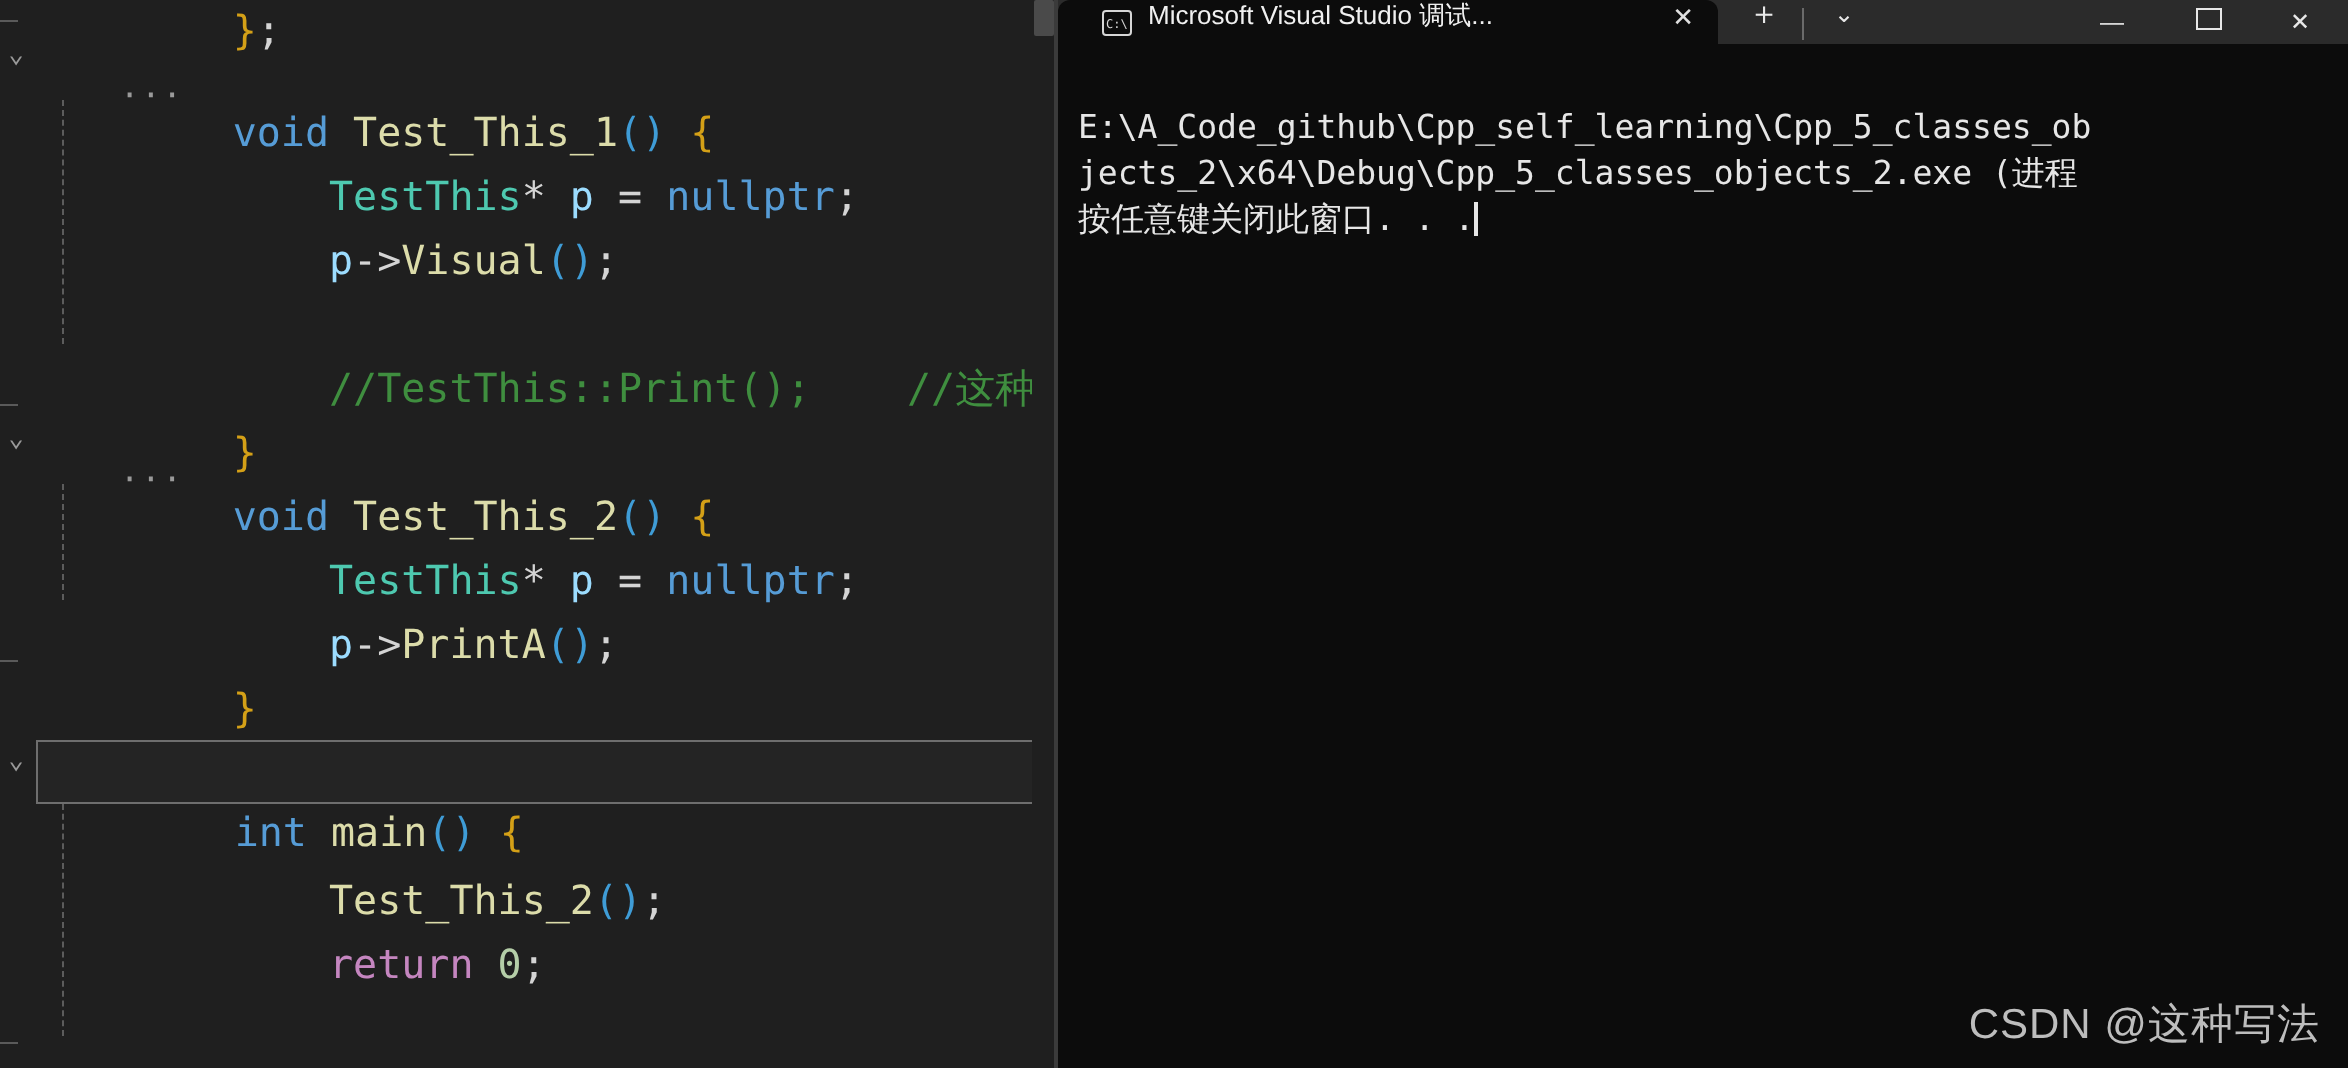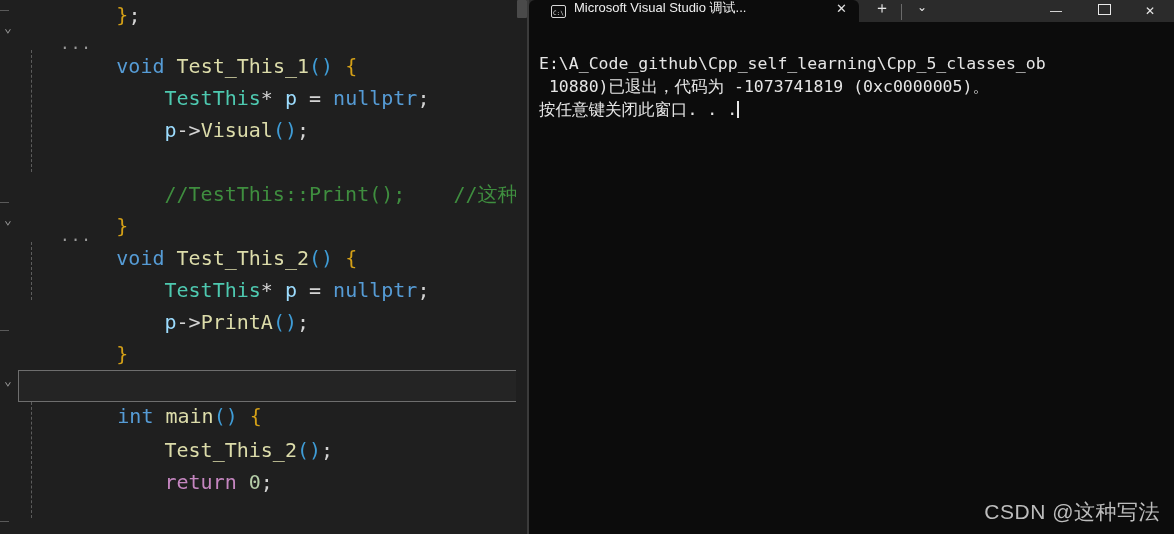--- a/index.html
+++ b/index.html
@@ -402,20 +402,20 @@
       <div id="win-maximize">
         <span class="maxbox"></span>
       </div>
       <div id="win-close">
         <span class="winctl-glyph">✕</span>
       </div>
     </div>
 
     <div id="terminal-body">
       <div class="term-line">E:\A_Code_github\Cpp_self_learning\Cpp_5_classes_ob</div>
-      <div class="term-line"> 10880)已退出，代码为 -1073741819 (0xc0000005)。</div>
+      <div class="term-line">jects_2\x64\Debug\Cpp_5_classes_objects_2.exe (进程</div>
       <div class="term-line"><span>按任意键关闭此窗口. . .</span><span id="term-cursor"></span></div>
     </div>
 
     <div id="watermark">CSDN @这种写法</div>
   </div>
 
 </div>
 
 </body></html>

